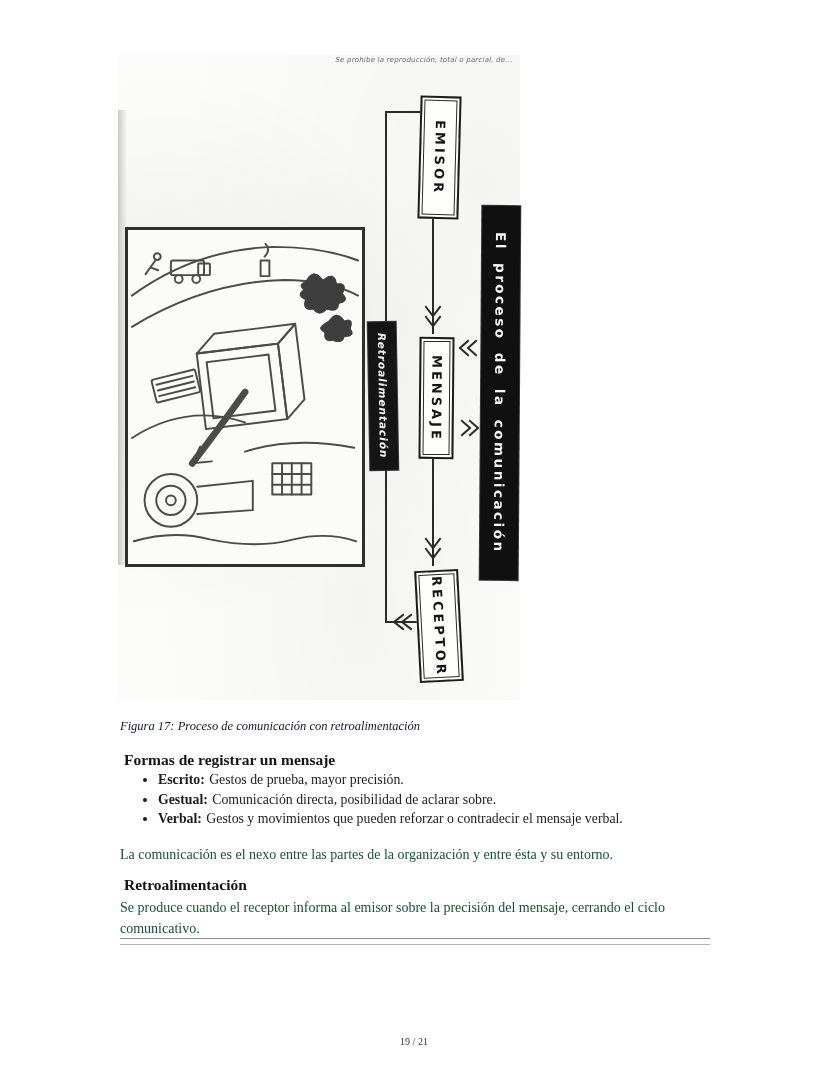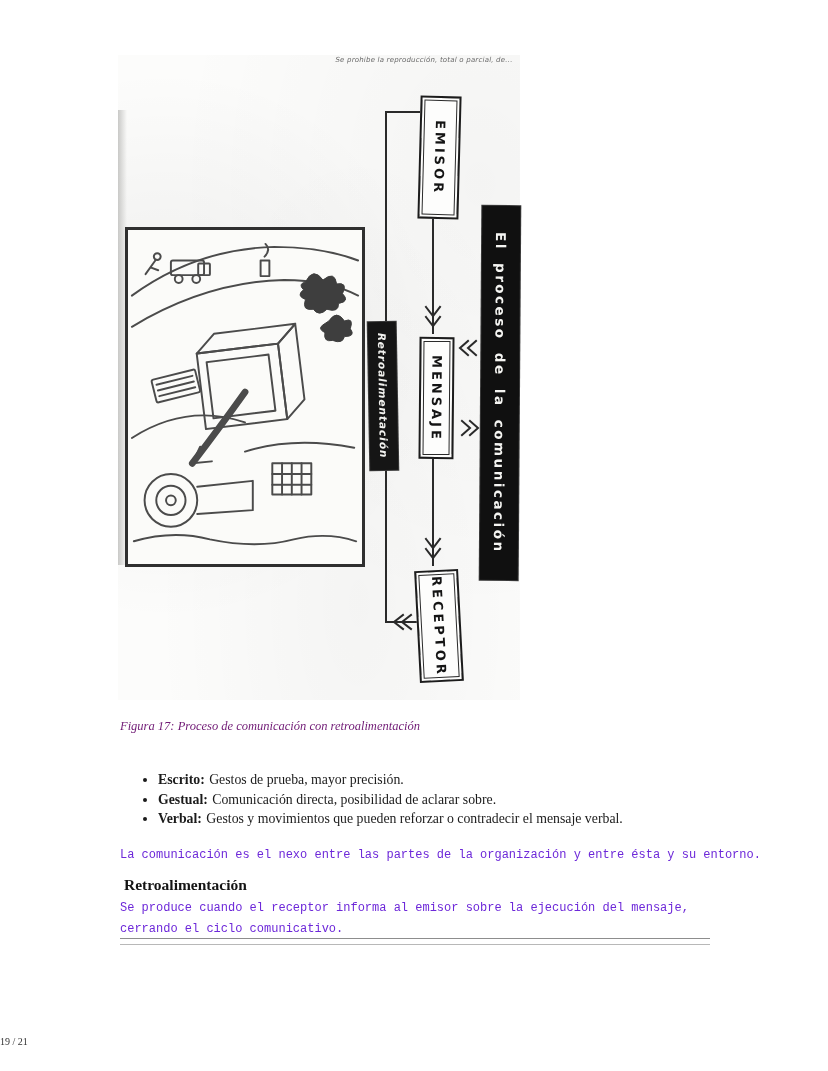--- a/index.html
+++ b/index.html
@@ -57,43 +57,43 @@
     font-family:"DejaVu Sans","Liberation Sans",sans-serif;
     font-weight:bold;font-style:italic;font-size:10.5px;letter-spacing:1px;color:#f2f2ef;
   }
   .illu-frame{
     position:absolute;left:7px;top:172px;width:240px;height:340px;
     border:3px solid #2f2f2f;background:#fbfbf9;box-sizing:border-box;
   }
   .illu-frame svg{position:absolute;left:0;top:0;width:100%;height:100%;}
   
   .caption{
-    position:absolute;left:120px;top:719px;font-style:italic;font-size:12.5px;color:#701a75;
+    position:absolute;left:120px;top:719px;font-style:italic;font-size:12.5px;color:#0f172a;
   }
   .h-sec{
     position:absolute;font-weight:bold;font-size:15.5px;color:#141414;white-space:nowrap;
   }
   .h-formas{left:124px;top:751px;}
   .h-retro{left:124px;top:876px;}
   .bullets{
     position:absolute;left:140px;top:770px;margin:0;padding:0 0 0 18px;
     font-size:13.8px;line-height:19.5px;
   }
   .bullets li{white-space:nowrap;}
   .b-term{font-weight:bold;}
   .b-desc{margin-left:.32em;}
-  .para{position:absolute;font-size:12px;line-height:20.5px;color:#6d28d9;font-family:Liberation Mono, monospace;}
+  .para{position:absolute;font-size:14px;line-height:20.5px;color:#14532d;}
   .para-nexo{left:120px;top:845px;width:660px;white-space:nowrap;}
   .para-retro{left:120px;top:898px;width:592px;}
   .end-rule{
     position:absolute;left:120px;top:938px;width:590px;height:5px;
     border-top:1px solid #8d8d8d;border-bottom:1px solid #b8b8b8;
   }
   .page-number{
-    position:absolute;left:0;top:1036px;width:828px;
+    position:absolute;left:0;top:1036px;width:828px;text-align:center;
     font-size:10px;color:#333;
   }
 </style>
 </head>
 <body>
 
 <div class="page">
 
   <div class="scan">
     <div class="scan-smudge"></div>
@@ -179,36 +179,37 @@
           <path d="M158 238 v32 M168 238 v32 M178 238 v32 M148 249 h40 M148 260 h40"></path>
           <path d="M6 318 q40 -12 78 -2 q48 10 86 0 q34 -8 64 2"></path>
           <path d="M120 226 q50 -16 112 -4"></path>
         </g>
       </svg>
     </div>
   </div>
 
   <div class="caption">Figura 17: Proceso de comunicación con retroalimentación</div>
 
+  <div class="h-sec h-formas">Formas de registrar un mensaje</div>
 
   <ul class="bullets">
     <li>
       <span class="b-term">Escrito:</span><span class="b-desc">Gestos de prueba, mayor precisión.</span>
     </li>
     <li>
       <span class="b-term">Gestual:</span><span class="b-desc">Comunicación directa, posibilidad de aclarar sobre.</span>
     </li>
     <li>
       <span class="b-term">Verbal:</span><span class="b-desc">Gestos y movimientos que pueden reforzar o contradecir el mensaje verbal.</span>
     </li>
   </ul>
 
   <div class="para para-nexo">La comunicación es el nexo entre las partes de la organización y entre ésta y su entorno.</div>
 
   <div class="h-sec h-retro">Retroalimentación</div>
 
-  <div class="para para-retro">Se produce cuando el receptor informa al emisor sobre la ejecución del mensaje, cerrando el ciclo comunicativo.</div>
+  <div class="para para-retro">Se produce cuando el receptor informa al emisor sobre la precisión del mensaje, cerrando el ciclo comunicativo.</div>
 
   <div class="end-rule"></div>
 
   <div class="page-number">19 / 21</div>
 
 </div>
 
 </body></html>

